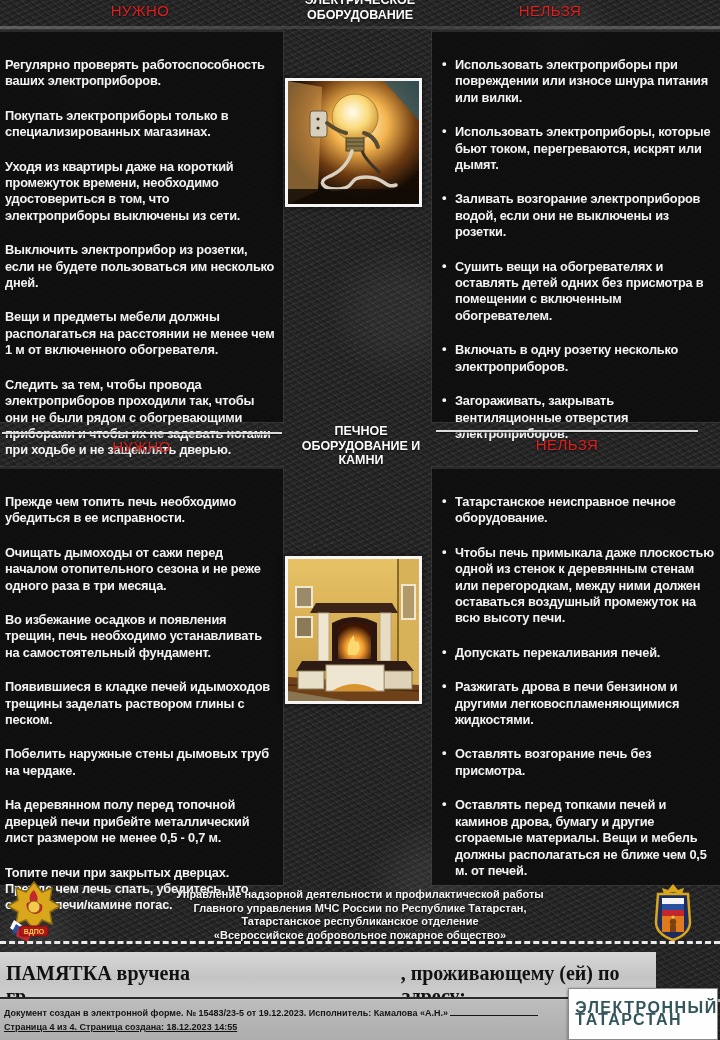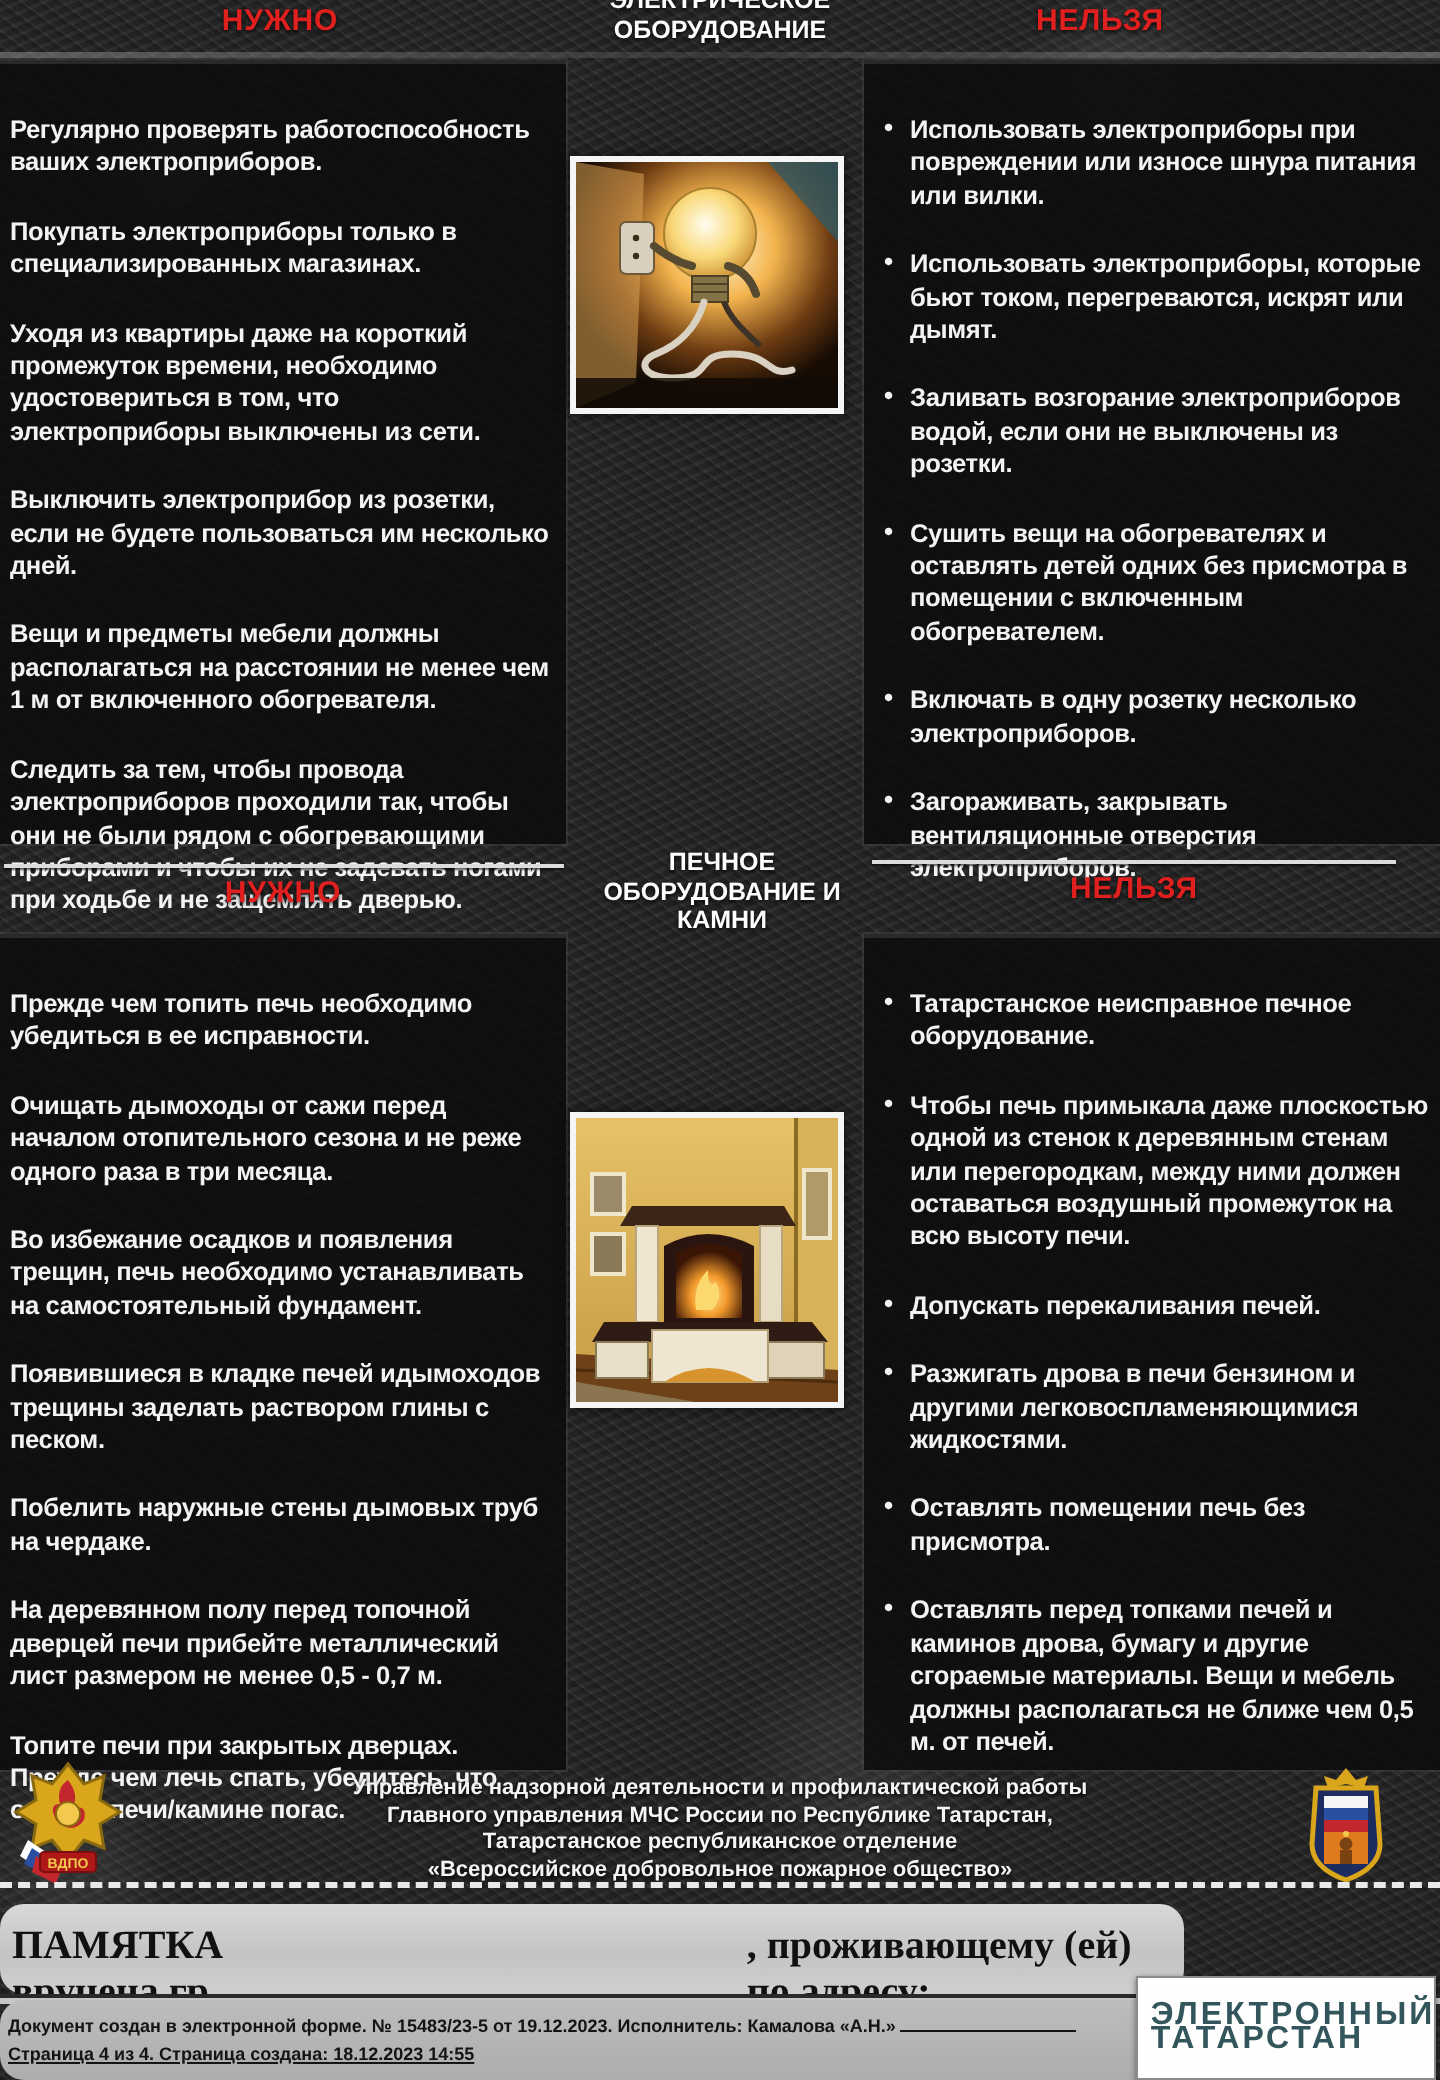--- a/index.html
+++ b/index.html
@@ -20,29 +20,29 @@
   }
   .panel{
     position:absolute; background:rgba(12,12,12,.88);
     box-shadow:0 0 0 1px rgba(70,70,70,.45), inset 0 2px 0 rgba(120,120,120,.25);
     padding:9px 5px 4px 5px; box-sizing:border-box;
   }
   .body-text{ color:#f3f3f3; font-weight:700; font-size:12.8px; line-height:16.4px; letter-spacing:-0.2px;}
   .body-text .para{ margin:18px 0 13px 0; }
   .dont .para{ position:relative; padding-left:15px; }
   .dont .bullet{ position:absolute; left:2px; top:-1px; font-size:13px; }
-  .hdr-red{ color:#e01f1f; font-weight:700; font-size:15px; letter-spacing:.4px; text-align:center;
+  .hdr-red{ color:#e01f1f; font-weight:400; font-size:15px; letter-spacing:.4px; text-align:center;
             text-shadow:0 1px 2px rgba(0,0,0,.8); }
   .hdr-white{ color:#fdfdfd; font-weight:700; font-size:12.5px; line-height:14.5px; text-align:center;
             text-shadow:0 1px 2px rgba(0,0,0,.8); }
   .rule{ position:absolute; height:2px; background:#dcdcdc; box-shadow:0 1px 1px rgba(0,0,0,.6); }
   .photo{ position:absolute; border:3px solid #f5f5f5; box-shadow:0 0 6px rgba(0,0,0,.7); background:#000; }
   .photo svg{ display:block; }
-  .lightband{ position:absolute; left:0; width:592px;
-    background:linear-gradient(180deg,#d8d8d8 0%,#c4c4c4 55%,#cfcfcf 100%);border-radius:12px; }
+  .lightband{ position:absolute; left:0; width:656px;
+    background:linear-gradient(180deg,#d8d8d8 0%,#c4c4c4 55%,#cfcfcf 100%); }
   .org-text{ position:absolute; left:110px; width:500px; top:888px; text-align:center;
     color:#f5f5f5; font-weight:700; font-size:11px; line-height:13.5px; text-shadow:0 1px 2px #000; }
   .dashes{ position:absolute; left:0; top:941px; width:720px; border-top:3px dashed #e9e9e9; }
   .memo-line{ display:flex; align-items:flex-end; padding:10px 6px 0 6px;
     font-family:"Liberation Serif", serif; font-weight:700; font-size:20px; color:#111; }
   .memo-blank{ flex:0 0 198px; border-bottom:2px solid #161616; height:20px; margin:0 6px; }
   .dbl-line{ position:absolute; left:0; top:997px; width:720px; height:3px;
     border-top:2px solid #2a2a2a; border-bottom:2px solid #2a2a2a; background:#c6c6c6; }
   .docinfo{ position:absolute; left:4px; top:1006px; width:560px; color:#141414;
     font-weight:700; font-size:9px; line-height:14px; }
@@ -139,21 +139,21 @@
         <div class="para">Топите печи при закрытых дверцах. Прежде чем лечь спать, убедитесь, что огонь в печи/камине погас.</div>
       </div>
   </div>
 
   <div class="panel body-text dont" style="left:432px;top:467px;width:288px;height:418px;padding-left:8px;">
     <div>
         <div class="para"><span class="bullet">•</span><span>Татарстанское неисправное печное оборудование.</span></div>
         <div class="para"><span class="bullet">•</span><span>Чтобы печь примыкала даже плоскостью одной из стенок к деревянным стенам или перегородкам, между ними должен оставаться воздушный промежуток на всю высоту печи.</span></div>
         <div class="para"><span class="bullet">•</span><span>Допускать перекаливания печей.</span></div>
         <div class="para"><span class="bullet">•</span><span>Разжигать дрова в печи бензином и другими легковоспламеняющимися жидкостями.</span></div>
-        <div class="para"><span class="bullet">•</span><span>Оставлять помещении печь без присмотра.</span></div>
+        <div class="para"><span class="bullet">•</span><span>Оставлять возгорание печь без присмотра.</span></div>
         <div class="para"><span class="bullet">•</span><span>Оставлять перед топками печей и каминов дрова, бумагу и другие сгораемые материалы. Вещи и мебель должны располагаться не ближе чем 0,5 м. от печей.</span></div>
       </div>
   </div>
 
   <div class="photo" style="left:285px;top:556px;width:131px;height:142px;">
     <svg width="131" height="142" viewBox="0 0 131 142">
       <defs>
         <linearGradient id="wall" x1="0" y1="0" x2="0" y2="1">
           <stop offset="0%" stop-color="#e7c267"></stop>
             <stop offset="100%" stop-color="#c79b42"></stop>

